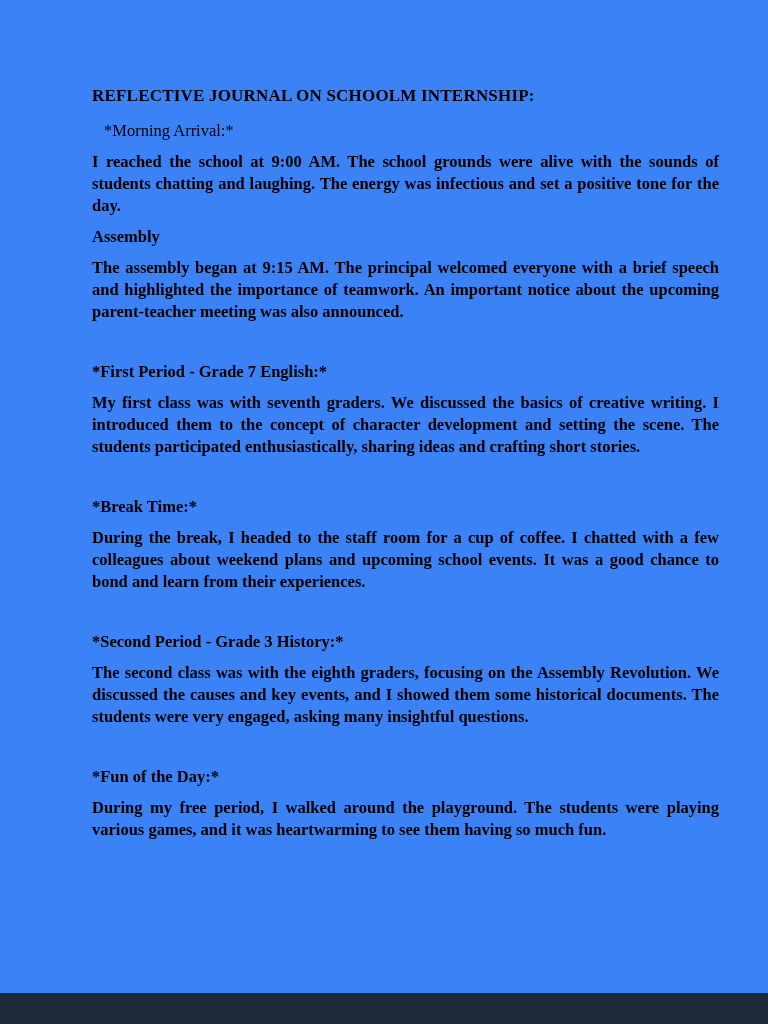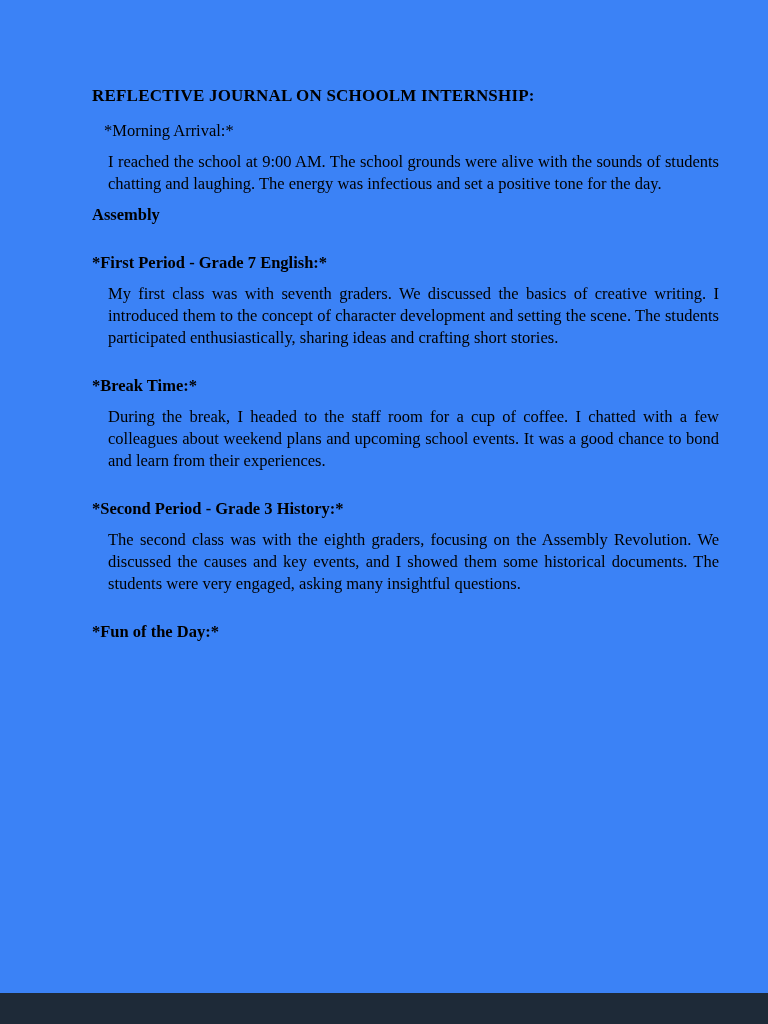--- a/index.html
+++ b/index.html
@@ -37,27 +37,27 @@
     line-height: 22px;
   }
   .doc-subtle {
     font-size: 16.5px;
     font-weight: normal;
     margin: 0 0 9px 12px;
     line-height: 22px;
   }
   .doc-para {
     font-size: 16.5px;
-    font-weight: normal;
-    margin: 0 0 9px 16px;
+    font-weight: bold;
+    margin: 0 0 9px 0;
     line-height: 22px;
     text-align: justify;
   }
   .spaced {
-    margin-top: 26px;
+    margin-top: 38px;
   }
   .footer-bar {
     position: absolute;
     left: 0;
     bottom: 0;
     width: 100%;
     height: 31px;
     background: #1e2a38;
   }
 </style>
@@ -69,32 +69,34 @@
 
     <p class="doc-title">REFLECTIVE JOURNAL ON SCHOOLM INTERNSHIP:</p>
 
 
     <p class="doc-subtle">*Morning Arrival:*</p>
 
     <p class="doc-para">I reached the school at 9:00 AM. The school grounds were alive with the sounds of students chatting and laughing. The energy was infectious and set a positive tone for the day.</p>
 
     <p class="doc-heading">Assembly</p>
 
+    <p class="doc-para">The assembly began at 9:15 AM. The principal welcomed everyone with a brief speech and highlighted the importance of teamwork. An important notice about the upcoming parent-teacher meeting was also announced.</p>
 
     <p class="doc-heading spaced">*First Period - Grade 7 English:*</p>
 
     <p class="doc-para">My first class was with seventh graders. We discussed the basics of creative writing. I introduced them to the concept of character development and setting the scene. The students participated enthusiastically, sharing ideas and crafting short stories.</p>
 
     <p class="doc-heading spaced">*Break Time:*</p>
 
     <p class="doc-para">During the break, I headed to the staff room for a cup of coffee. I chatted with a few colleagues about weekend plans and upcoming school events. It was a good chance to bond and learn from their experiences.</p>
 
     <p class="doc-heading spaced">*Second Period - Grade 3 History:*</p>
 
     <p class="doc-para">The second class was with the eighth graders, focusing on the Assembly Revolution. We discussed the causes and key events, and I showed them some historical documents. The students were very engaged, asking many insightful questions.</p>
 
     <p class="doc-heading spaced">*Fun of the Day:*</p>
 
+    <p class="doc-para">During my free period, I walked around the playground. The students were playing various games, and it was heartwarming to see them having so much fun.</p>
 
   </div>
 
   <div class="footer-bar"></div>
 </div>
 
 </body></html>

